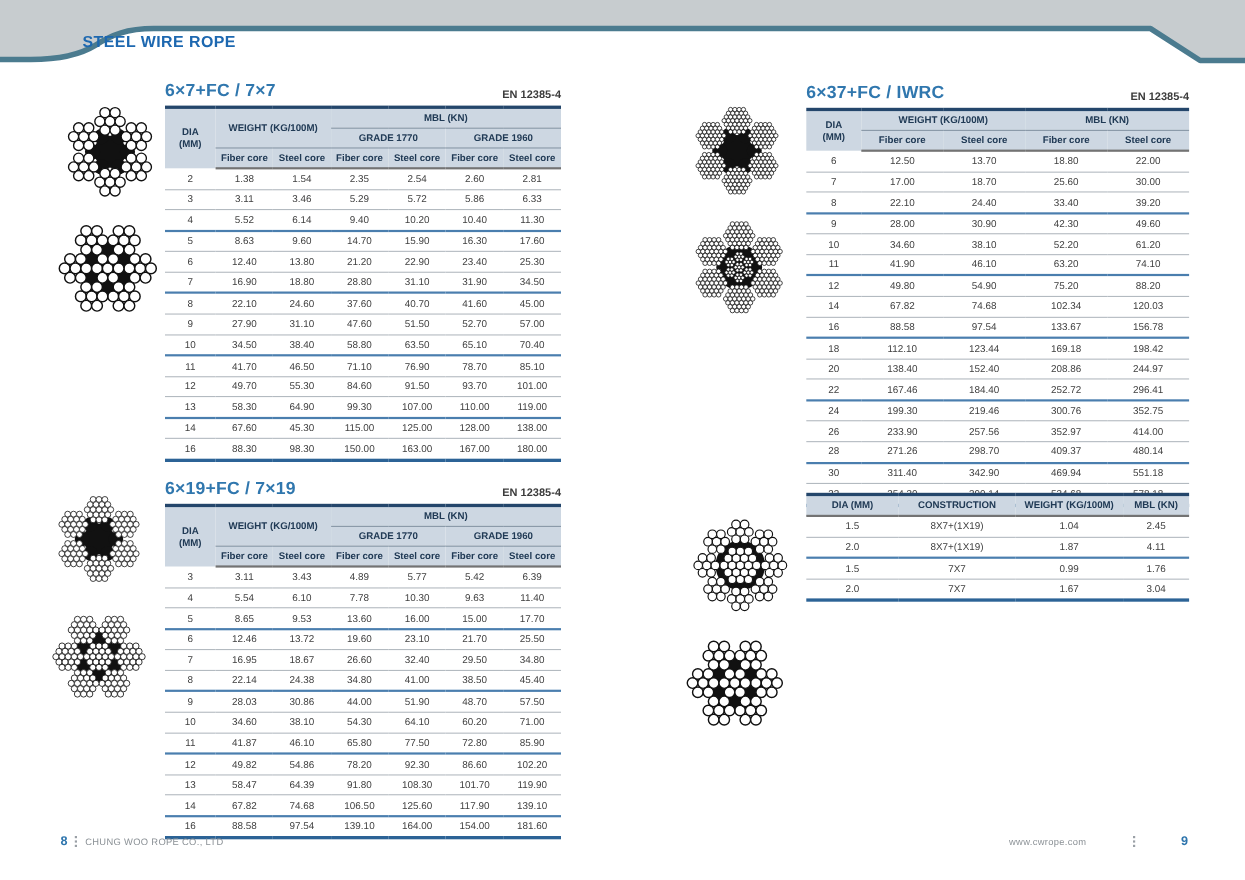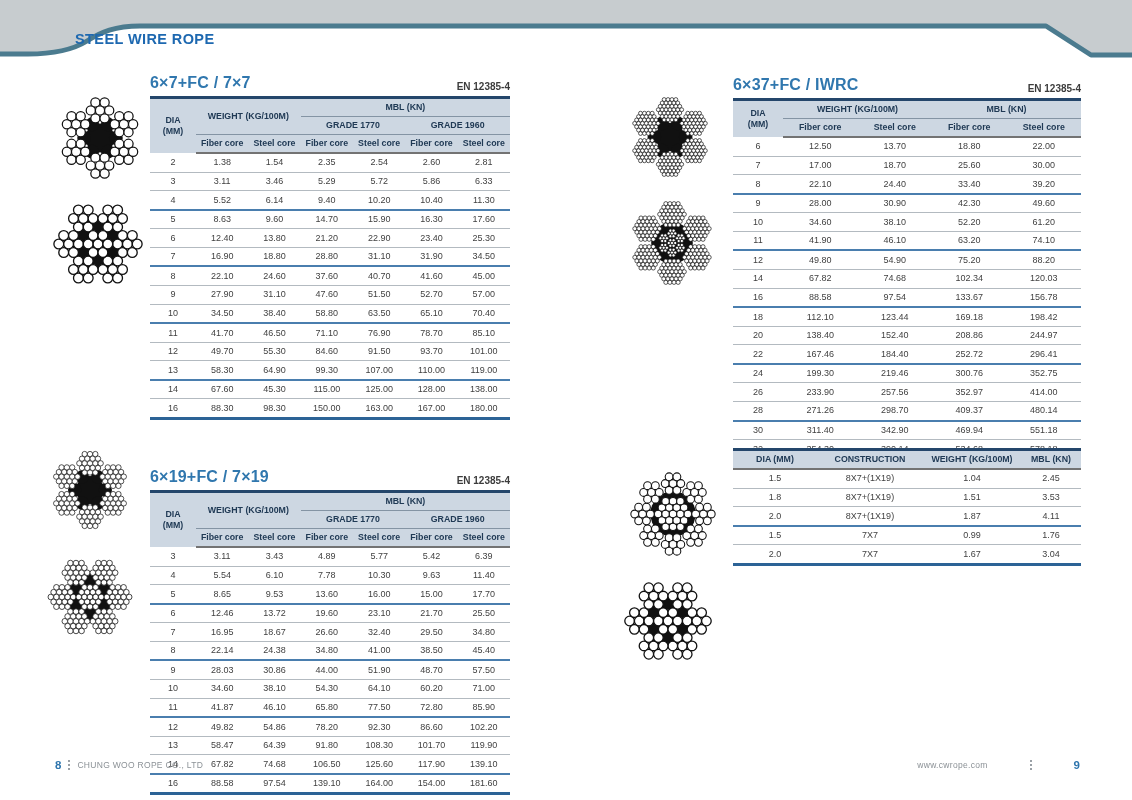--- a/index.html
+++ b/index.html
@@ -28,21 +28,21 @@
   }
   .th-mid { border-bottom:1px solid #8494a4; }
   thead tr:last-child th { border-bottom:2px solid #737373; }
   .th-dia { white-space:pre-line; }
   td { font-size:9px; color:#3f3f3f; text-align:center; padding:3.4px 2px; line-height:1.2; }
   tbody tr { border-bottom:1px solid #b3bac0; }
   tbody tr.group-end { border-bottom:2px solid #4a7eae; }
   tbody tr:last-child { border-bottom:3px solid #2c6396; }
 
   #t6x7-block  { left:150px; top:74px;  width:360px; }
-  #t6x19-block { left:150px; top:436px; width:360px;margin-top:32px; }
+  #t6x19-block { left:150px; top:436px; width:360px; }
   #t6x37-block { left:733px; top:76px;  width:348px; }
   #inner-block { left:733px; top:448px; width:348px; }
 
   
   .rope { position:absolute; }
   #rope-l1 { left:48px;  top:86px; }
   #rope-l2 { left:46px;  top:192px; }
   #rope-l3 { left:38px;  top:438px; }
   #rope-l4 { left:38px;  top:545px; }
   #rope-r1 { left:618px; top:85px; }
@@ -1542,26 +1542,20 @@
         <th>MBL (KN)</th>
       </tr>
     </thead>
     <tbody>
         <tr>
           <td>1.5</td>
           <td>8X7+(1X19)</td>
           <td>1.04</td>
           <td>2.45</td>
         </tr>
-        <tr>
-          <td>1.8</td>
-          <td>8X7+(1X19)</td>
-          <td>1.51</td>
-          <td>3.53</td>
-        </tr>
         <tr class="group-end">
           <td>2.0</td>
           <td>8X7+(1X19)</td>
           <td>1.87</td>
           <td>4.11</td>
         </tr>
         <tr>
           <td>1.5</td>
           <td>7X7</td>
           <td>0.99</td>

